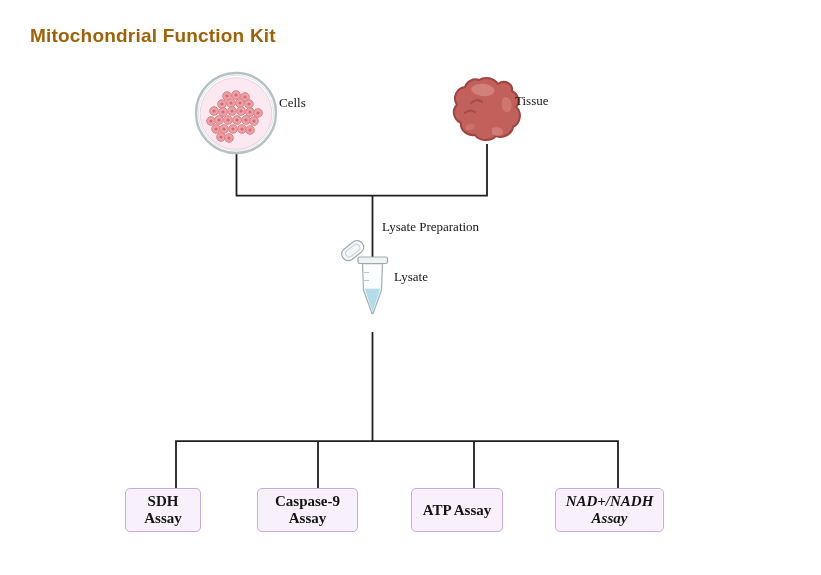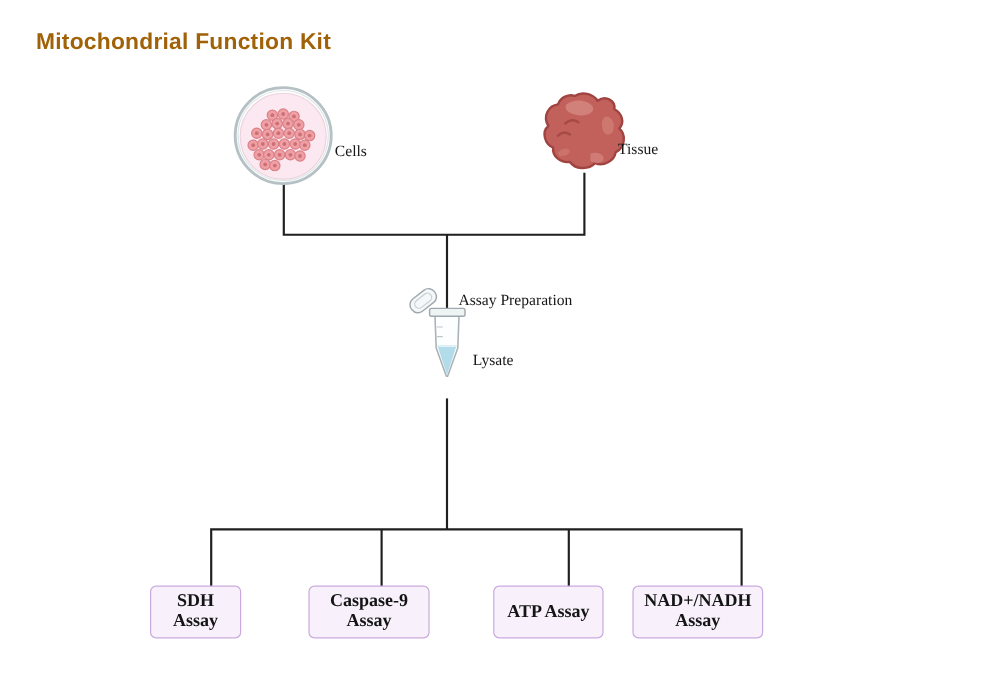--- a/index.html
+++ b/index.html
@@ -8,33 +8,33 @@
     font-family:"Liberation Serif", serif;color:#1a1a1a;
   }
   .page-title{
     position:absolute;left:30px;top:25px;
     font-family:"Liberation Sans", sans-serif;
     font-size:19px;font-weight:700;color:#a16207;letter-spacing:.2px;
     white-space:nowrap;
   }
   .svg-layer{position:absolute;left:0;top:0;width:821px;height:575px;}
   .node-label{
-    position:absolute;font-size:13px;color:#161616;white-space:nowrap;margin-top:23px;
+    position:absolute;font-size:13px;color:#161616;white-space:nowrap;
   }
   .assay-box{
     position:absolute;top:488px;height:44px;box-sizing:border-box;
     background:#f8f1fc;border:1.5px solid #c9aade;border-radius:5px;
     display:flex;align-items:center;justify-content:center;text-align:center;
     font-size:15px;font-weight:700;color:#141414;line-height:1.12;
     padding:2px 6px;
   }
   .box-sdh{left:125px;width:76px;}
   .box-casp{left:257px;width:101px;}
   .box-atp{left:411px;width:92px;}
-  .box-nad{left:527px;width:109px;}
+  .box-nad{left:555px;width:109px;font-style:italic;}
 </style>
 </head>
 <body>
 
 <div class="canvas">
 
   <div class="page-title">Mitochondrial Function Kit</div>
 
   <svg class="svg-layer" viewBox="0 0 821 575" xmlns="http://www.w3.org/2000/svg">
 
@@ -118,21 +118,21 @@
         <path d="M364.5,288 L380.5,288 L372.7,311.8 L372.3,311.8 Z" fill="#b2dcea"></path>
         <path d="M364.5,288.6 L380.5,288.6" stroke="#e8f4f8" stroke-width="1"></path>
         <path d="M364,272.5 L369,272.5 M364,280.5 L369,280.5" stroke="#bdc6c9" stroke-width="1"></path>
         <rect x="358" y="257" width="29.5" height="6.5" rx="1.5" fill="#eef3f4" stroke="#9fa9ad" stroke-width="1.2"></rect>
       </g>
     </g>
   </svg>
 
   <div class="node-label" style="left:279px;top:95px">Cells</div>
   <div class="node-label" style="left:515px;top:93px">Tissue</div>
-  <div class="node-label" style="left:382px;top:219px">Assay Preparation</div>
+  <div class="node-label" style="left:382px;top:219px">Lysate Preparation</div>
   <div class="node-label" style="left:394px;top:269px">Lysate</div>
 
   <div class="assay-box box-sdh">
     <span>SDH Assay</span>
   </div>
   <div class="assay-box box-casp">
     <span>Caspase-9 Assay</span>
   </div>
   <div class="assay-box box-atp">
     <span>ATP Assay</span>

